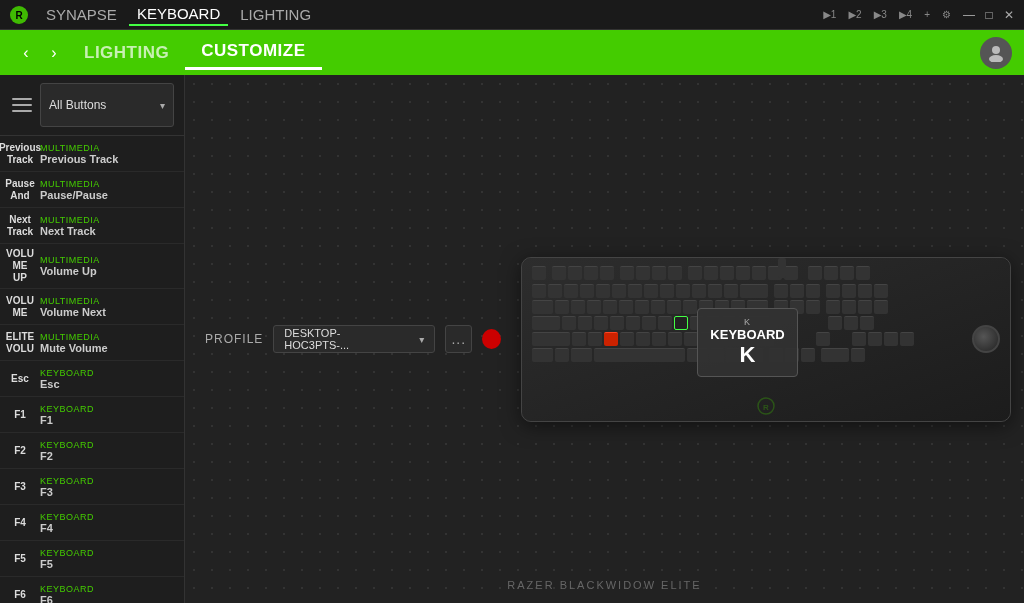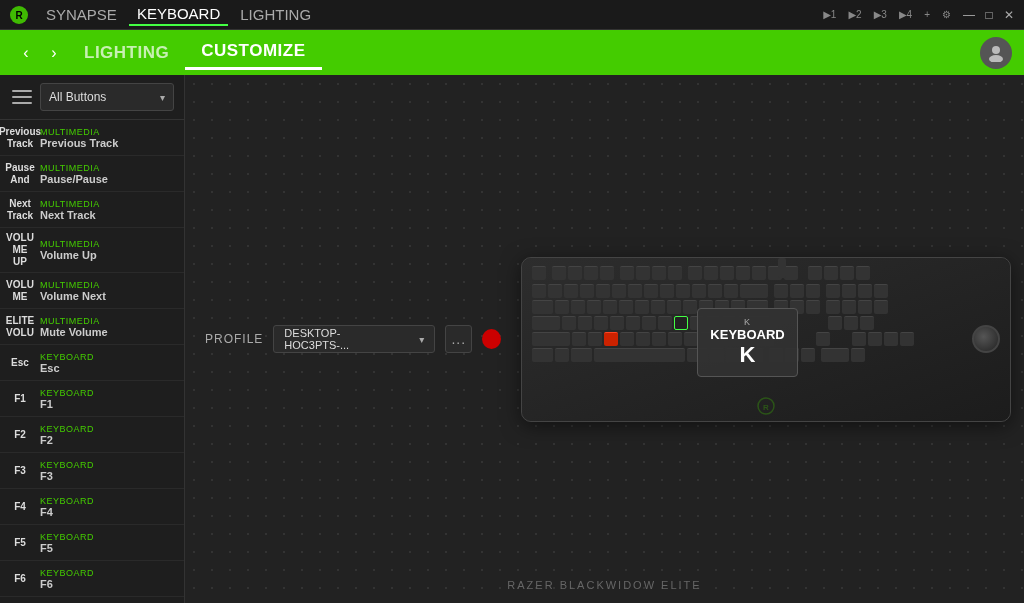--- a/index.html
+++ b/index.html
@@ -139,21 +139,21 @@
       padding: 2px;
     }
     .hamburger-btn span {
       display: block;
       height: 2px;
       background: #aaa;
       border-radius: 1px;
     }
     .dropdown-btn {
       flex: 1;
-      height: 28px;
+      height: 44px;
       background: #2a2a2a;
       border: 1px solid #444;
       border-radius: 3px;
       display: flex;
       align-items: center;
       justify-content: space-between;
       padding: 0 8px;
       cursor: pointer;
       font-size: 12px;
       color: #ddd;

